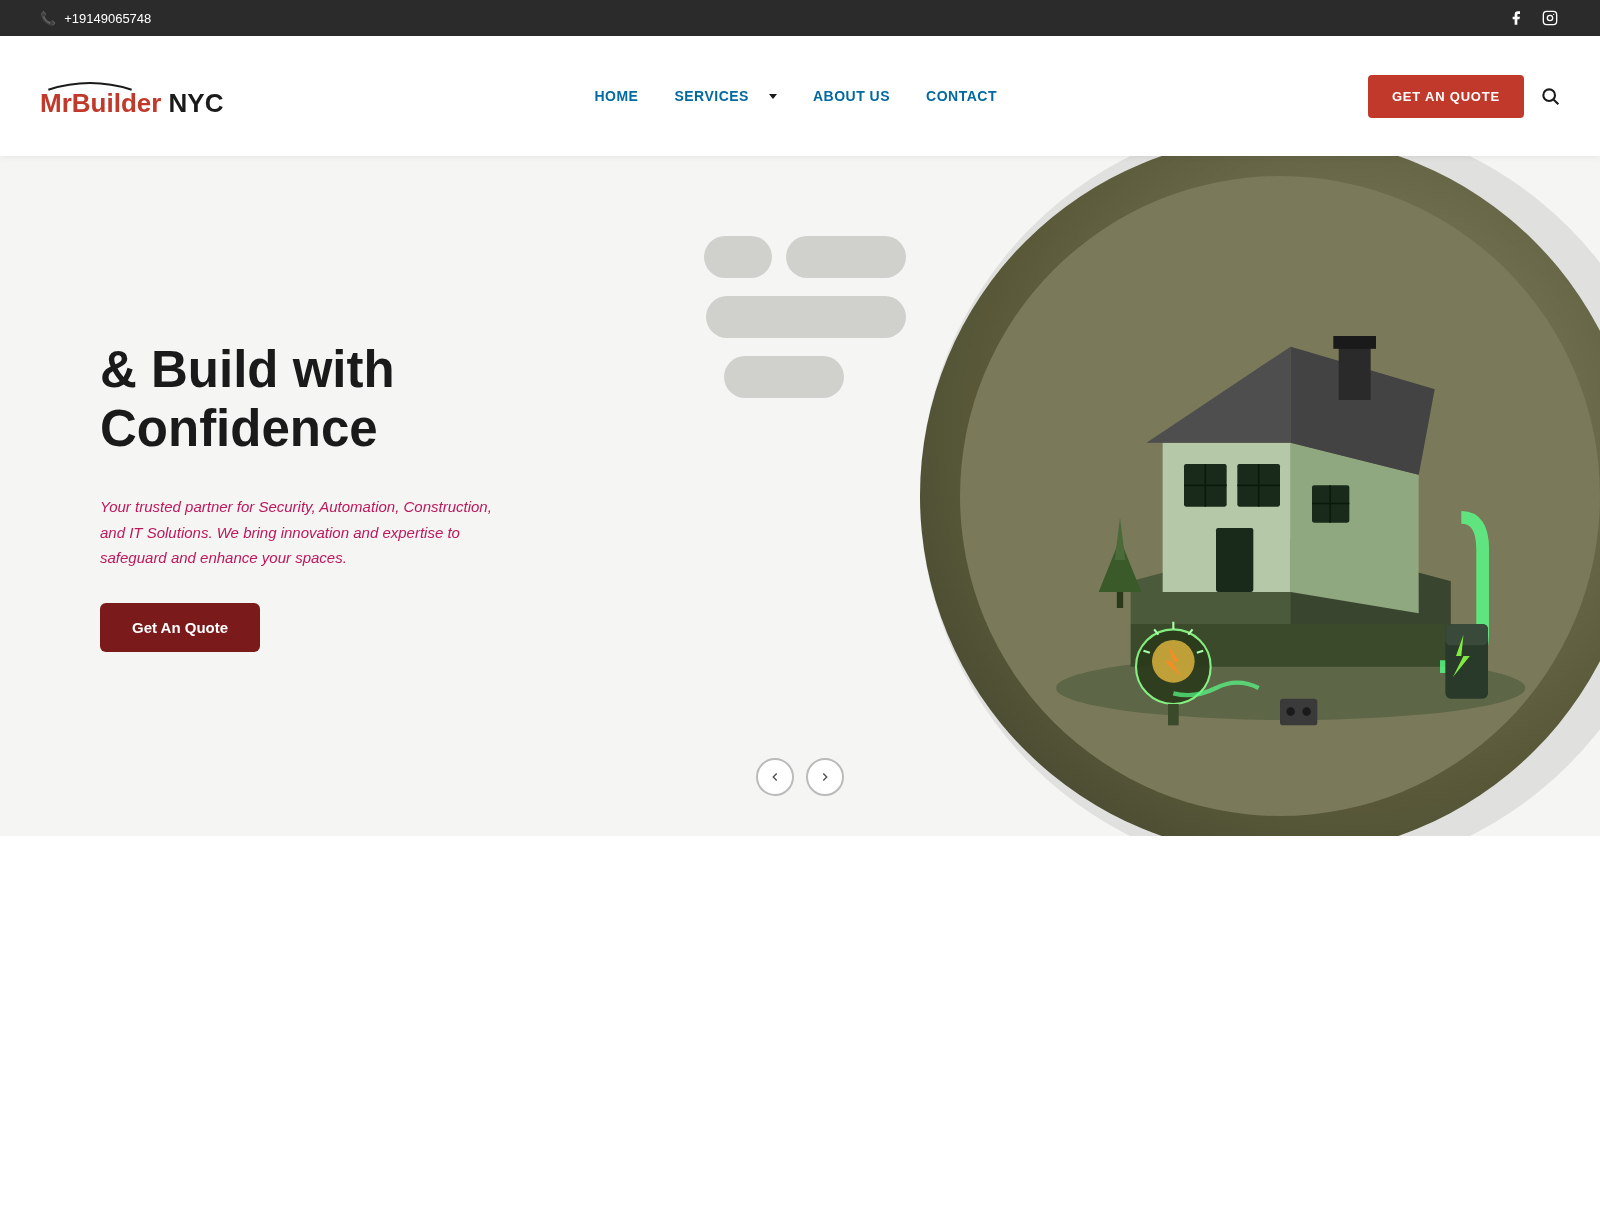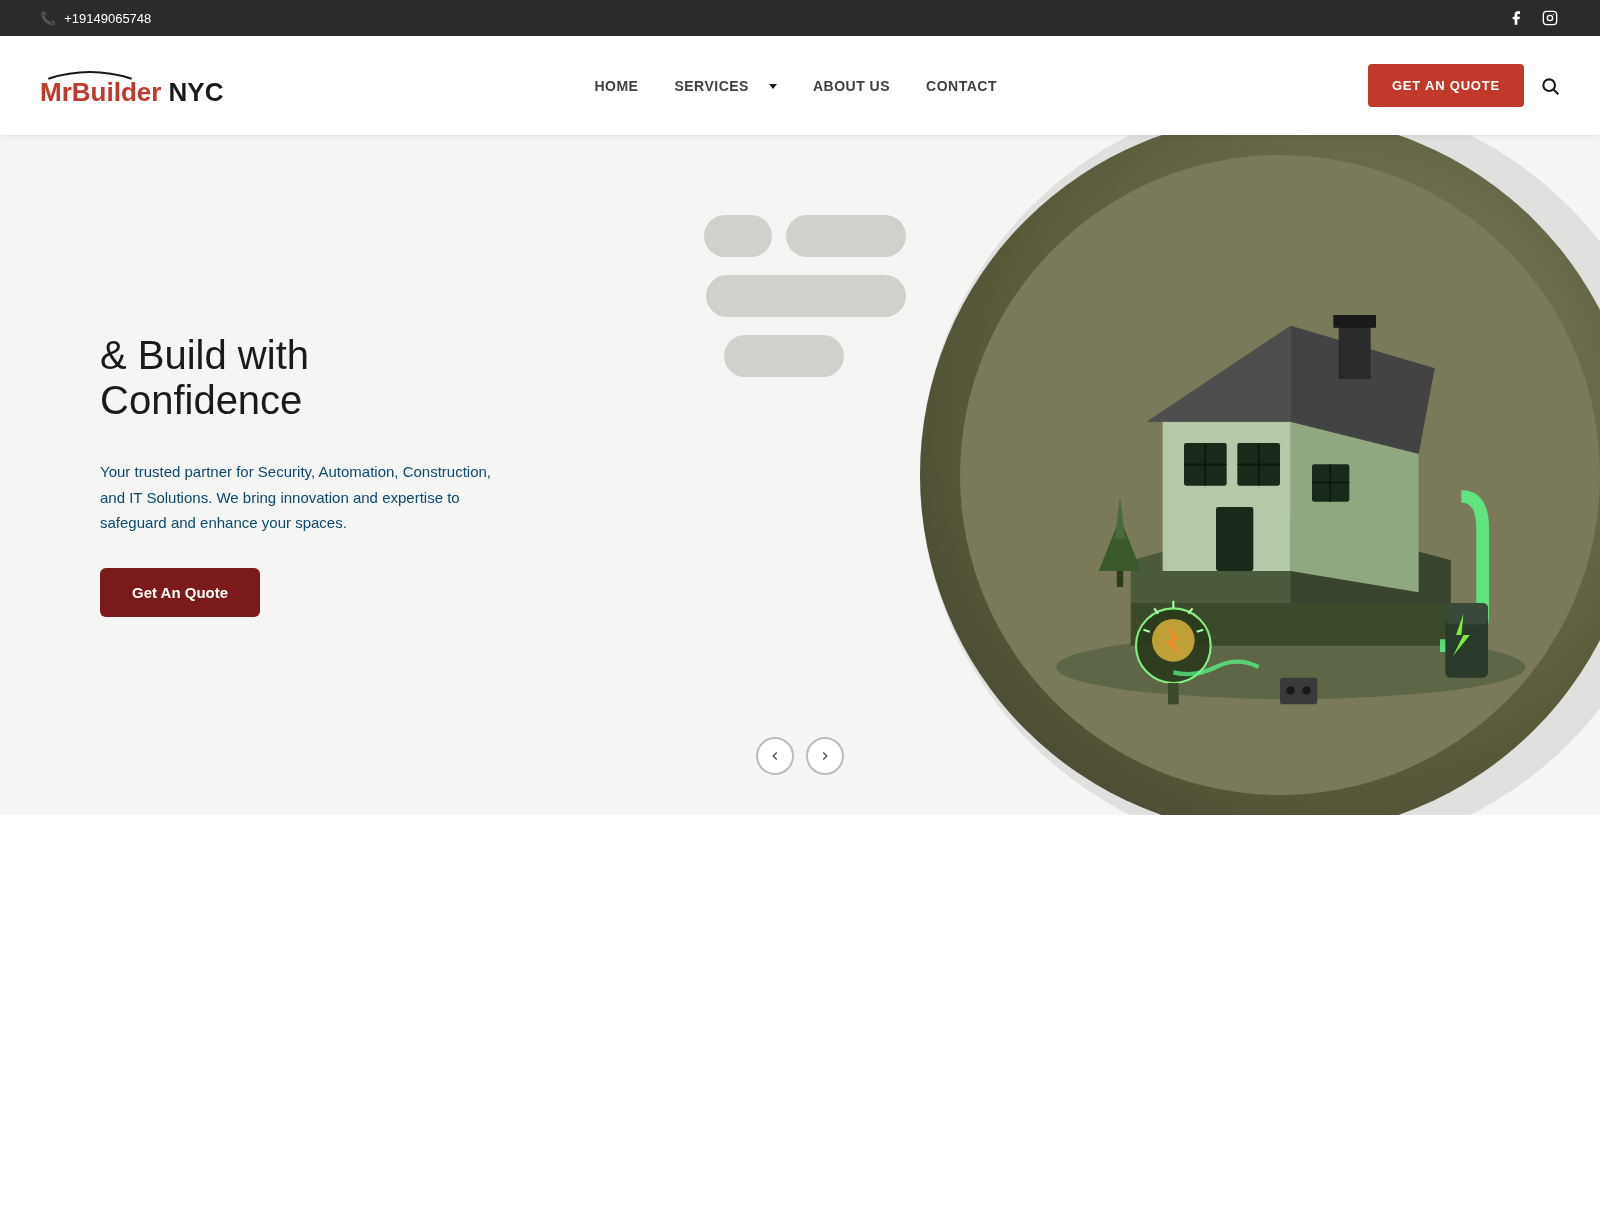--- a/index.html
+++ b/index.html
@@ -37,21 +37,21 @@
       justify-content: center;
     }
 
     
     .navbar {
       background: #fff;
       display: flex;
       align-items: center;
       justify-content: space-between;
       padding: 0 40px;
-      height: 99px;
+      height: 120px;
       box-shadow: 0 1px 6px rgba(0,0,0,0.07);
       position: relative;
       z-index: 10;
     }
     .logo {
       display: flex;
       flex-direction: column;
       align-items: flex-start;
       text-decoration: none;
     }
@@ -61,21 +61,21 @@
       margin-bottom: -4px;
     }
     .nav-links {
       display: flex;
       align-items: center;
       gap: 36px;
       list-style: none;
     }
     .nav-links li a {
       text-decoration: none;
-      color: #404040;
+      color: #0369a1;
       font-size: 14px;
       font-weight: 600;
       letter-spacing: 0.5px;
       text-transform: uppercase;
     }
     .nav-services {
       display: flex;
       align-items: center;
       gap: 20px;
     }
@@ -125,24 +125,25 @@
       overflow: hidden;
     }
     .hero-content {
       position: relative;
       z-index: 5;
       padding: 80px 100px;
       max-width: 620px;
     }
     .hero-description {
       font-size: 15px;
-      color: #0c4a6e;
+      color: #be185d;
       line-height: 1.7;
       margin-bottom: 32px;
       max-width: 430px;
+      font-style: italic;
     }
     .btn-hero-quote {
       background: #7a1a1a;
       color: #fff;
       border: none;
       padding: 16px 32px;
       font-size: 15px;
       font-weight: 600;
       cursor: pointer;
       border-radius: 6px;
@@ -271,21 +272,21 @@
     <div style="display:flex; justify-content:flex-end;">
       <div style="width:200px; height:42px; background:#d0d0cd; border-radius:50px;"></div>
     </div>
     <div style="display:flex; justify-content:flex-start; margin-left:20px;">
       <div style="width:120px; height:42px; background:#d0d0cd; border-radius:50px;"></div>
     </div>
   </div>
 
   <div class="hero-content">
     <h2>
-      <span style="font-size:40px; font-weight:400; color:#1a1a1a; display:block; margin-bottom:36px;">&amp; Build with Confidence</span>
+      <span style="font-size:51px; font-weight:700; color:#1a1a1a; display:block; margin-bottom:36px;">&amp; Build with Confidence</span>
     </h2>
     <p class="hero-description">Your trusted partner for Security, Automation, Construction, and IT Solutions. We bring innovation and expertise to safeguard and enhance your spaces.</p>
     <button class="btn-hero-quote">Get An Quote</button>
   </div>
 
   <div class="house-svg-container">
 
     <svg viewBox="0 0 600 600" width="640" height="640">
 
       <circle cx="300" cy="300" r="300" fill="#7a7a5a"></circle>

